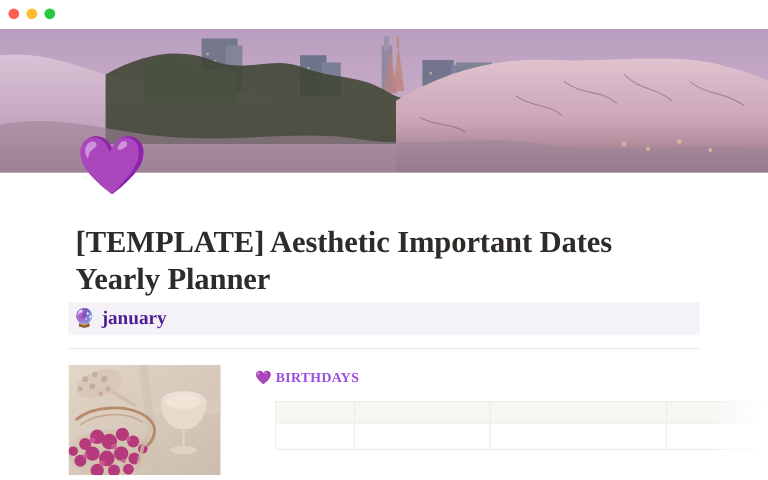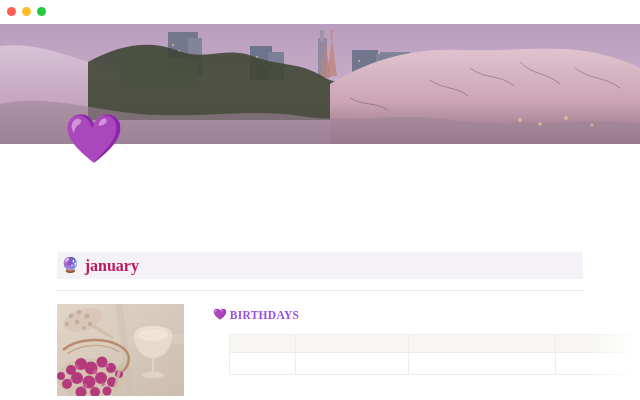--- a/index.html
+++ b/index.html
@@ -111,21 +111,21 @@
     font-family: "DejaVu Sans", sans-serif;
     font-size: 15px;
     line-height: 1;
     margin-right: 5px;
     user-select: none;
   }
   .month-label {
     font-family: "Liberation Serif", serif;
     font-weight: bold;
     font-size: 16px;
-    color: #be185d;
+    color: #4c1d95;
     letter-spacing: 0px;
   }
   .month-divider {
     height: 1px;
     background: #eceaec;
     width: 526px;
     margin-top: 11px;
   }
 
   
@@ -310,20 +310,21 @@
       <circle cx="566" cy="94" r="2"></circle>
         <circle cx="592" cy="101" r="1.6"></circle>
     </g>
   </svg>
 </div>
 
 <div class="page-icon">💜</div>
 
 <div class="page">
 
+  <h1 class="page-title">[TEMPLATE] Aesthetic Important Dates Yearly Planner</h1>
 
   <div class="month-block">
     <div class="month-band">
       <span class="month-emoji">🔮</span>
       <span class="month-label">january</span>
     </div>
     <div class="month-divider"></div>
   </div>
 
   <div class="content-row">

